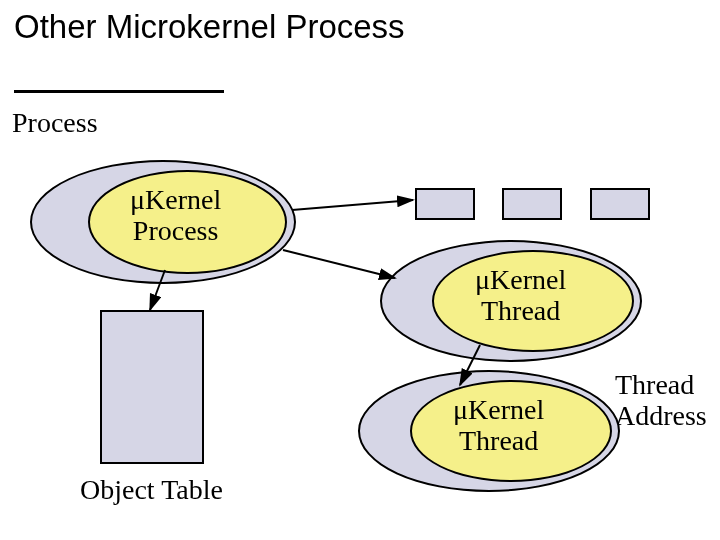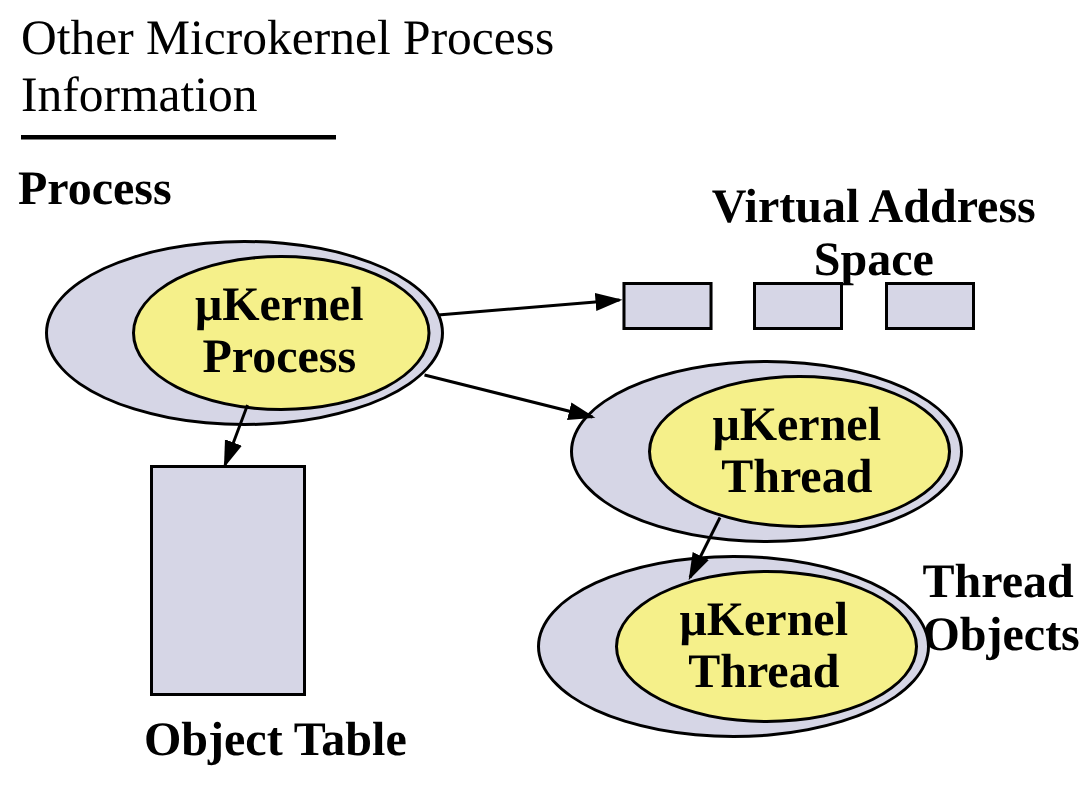--- a/index.html
+++ b/index.html
@@ -9,40 +9,39 @@
     height: 540px;
     background: #fff;
     font-family: "Times New Roman", serif;
     position: relative;
     overflow: hidden;
   }
   .title {
     position: absolute;
     left: 14px;
     top: 8px;
-    font-family: Liberation Serif, serif;
+    font-family: Liberation Sans, sans-serif;
     font-size: 33px;
     color: #000;
     line-height: 1.15;
   }
   .title-underline {
     position: absolute;
     left: 14px;
     top: 90px;
     width: 210px;
     height: 3px;
     background: #000;
   }
   .label {
     position: absolute;
-    font-size: 32px;
+    font-size: 28px;
     color: #000;
     line-height: 1.1;
     text-align: center;
-    font-weight: bold;
   }
   
   .ell {
     position: absolute;
     border: 2px solid #000;
     border-radius: 50%;
   }
   .outer { background: #d6d6e6; }
   .inner { background: #f5f08a; }
   
@@ -54,35 +53,34 @@
   svg.arrow {
     position: absolute;
     overflow: visible;
   }
 </style>
 </head>
 <body>
 
 <div class="title">
   <span>Other Microkernel Process</span><br>
-  <span>Information</span>
 </div>
 <div class="title-underline"></div>
 
 <div class="label" style="left:12px; top:108px; text-align:left;">
   <span>Process</span><br>
 </div>
 
 <div class="label" style="left:450px; top:120px; width:265px;">
-  <span>Virtual Address Space</span><br>
+  <br>
 </div>
 
 <div class="label" style="left:615px; top:370px; text-align:left;">
   <span>Thread</span><br>
-  <span>Objects</span>
+  <span>Address</span>
 </div>
 
 <div class="ell outer" style="left:30px; top:160px; width:262px; height:120px;"></div>
 <div class="ell inner" style="left:88px; top:170px; width:195px; height:100px;"></div>
 <div class="label" style="left:130px; top:185px;">
   <span>μKernel</span><br>
   <span>Process</span>
 </div>
 
 <div class="rect" style="left:415px; top:188px; width:56px; height:28px;"></div>
@@ -97,21 +95,21 @@
 </div>
 
 <div class="ell outer" style="left:358px; top:370px; width:258px; height:118px;"></div>
 <div class="ell inner" style="left:410px; top:380px; width:198px; height:98px;"></div>
 <div class="label" style="left:453px; top:395px;">
   <span>μKernel</span><br>
   <span>Thread</span>
 </div>
 
 <div class="rect" style="left:100px; top:310px; width:100px; height:150px;"></div>
-<div class="label" style="left:80px; top:475px;margin-left:16px;">
+<div class="label" style="left:80px; top:475px;">
   <span>Object Table</span>
 </div>
 
 <svg class="arrow" style="left:0; top:0;" width="720" height="540">
   <defs>
     <marker id="ah" markerWidth="10" markerHeight="10" refX="8" refY="3" orient="auto">
       <path d="M0,0 L9,3 L0,6 Z" fill="#000"></path>
     </marker>
   </defs>
 

